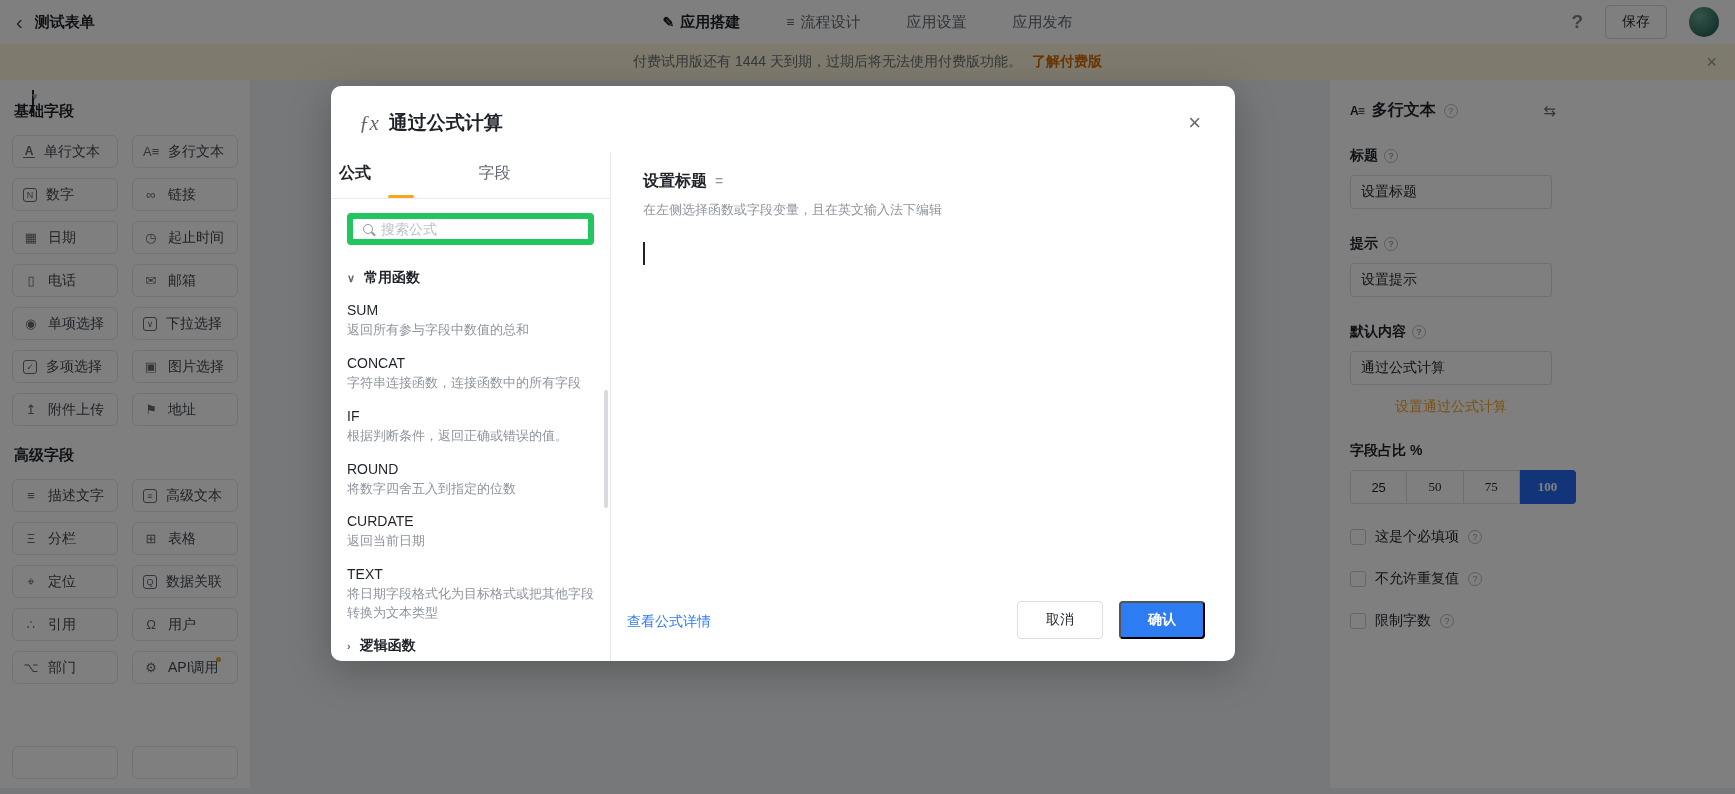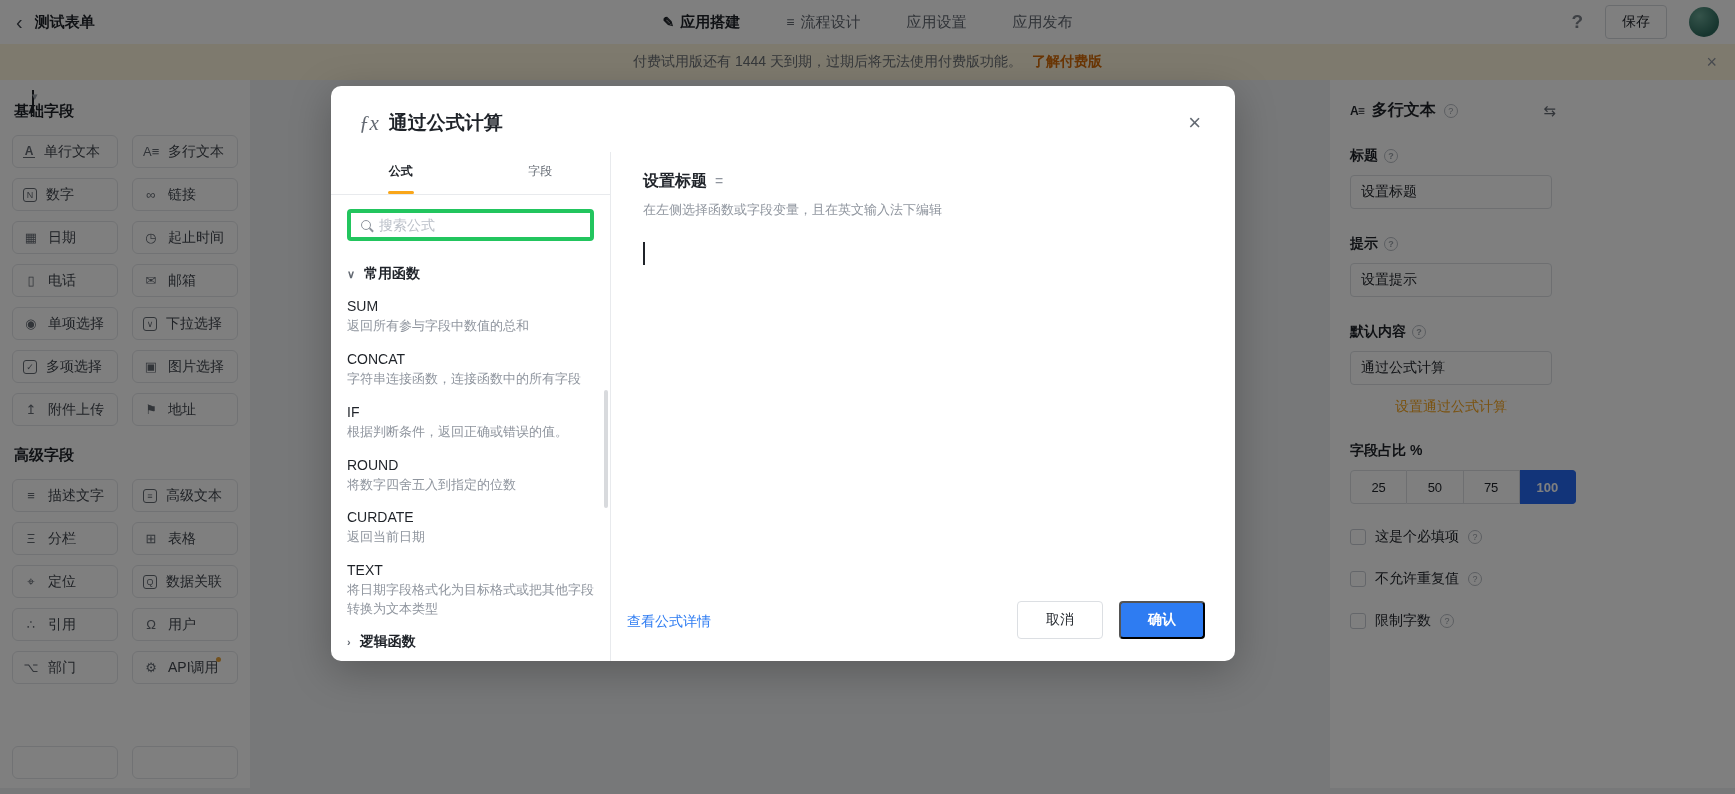--- a/index.html
+++ b/index.html
@@ -45,43 +45,43 @@
   .rs-title { font-size:16px; font-weight:700; color:#1f2329; }
   .swap-ic { margin-left:auto; font-size:15px; color:#646a73; cursor:pointer; }
   .help-ic { width:14px; height:14px; border:1px solid #b8bdc4; border-radius:50%; color:#9aa0a8; font-size:9px; line-height:12px; text-align:center; flex:none; }
   .rs-label { display:flex; align-items:center; gap:6px; font-size:14px; font-weight:700; color:#1f2329; margin:26px 0 10px; }
   .rs-input { width:202px; height:34px; border:1px solid #dcdfe3; border-radius:4px; padding:0 10px; font-size:14px; color:#1f2329; background:#fff; outline:none; font-family:"Liberation Sans",sans-serif; }
   .rs-select { width:202px; height:34px; border:1px solid #dcdfe3; border-radius:4px; padding:0 10px; font-size:14px; color:#1f2329; background:#fff; display:flex; align-items:center; cursor:pointer; }
   .rs-select .caret { margin-left:auto; color:#9aa0a8; font-size:11px; }
   .action-link { width:202px; text-align:center; color:#f5a623; font-size:14px; margin-top:13px; cursor:pointer; }
   .seg { display:flex; width:226px; }
   .seg-btn { flex:1; height:34px; border:1px solid #dcdfe3; display:flex; align-items:center; justify-content:center; font-size:13px; color:#1f2329; background:#fff; cursor:pointer; }
-  .seg-btn + .seg-btn { border-left:none; }
+  .seg-btn + .seg-btn { border-left:none;font-family:Liberation Serif, serif; }
   .seg-btn:first-child { border-radius:4px 0 0 4px; }
   .seg-btn:last-child { border-radius:0 4px 4px 0; }
   .seg-btn.active { background:#2468f2; border-color:#2468f2; color:#fff; font-weight:700; }
   .check-row { display:flex; align-items:center; gap:9px; margin-top:24px; font-size:14px; color:#1f2329; }
   .checkbox { width:16px; height:16px; border:1px solid #c9cdd4; border-radius:3px; background:#fff; flex:none; cursor:pointer; }
 
   
   .overlay { position:absolute; inset:0; background:rgba(0,0,0,0.5); z-index:50; }
 
   
   .modal { position:absolute; left:331px; top:86px; width:904px; height:575px; background:#fff; border-radius:10px; box-shadow:0 10px 40px rgba(0,0,0,0.25); z-index:100; display:flex; flex-direction:column; }
   .modal-header { padding:24px 28px 16px; display:flex; align-items:center; gap:10px; }
   .fx-ic { font-family:"Liberation Serif", serif; font-style:italic; font-size:21px; color:#646a73; }
   .modal-title { font-size:19px; font-weight:700; color:#1f2329; }
   .modal-close { position:absolute; top:26px; right:34px; font-size:22px; color:#646a73; line-height:1; cursor:pointer; }
   .modal-body { flex:1; display:flex; min-height:0; }
   .formula-panel { width:280px; border-right:1px solid #e8eaed; display:flex; flex-direction:column; position:relative; }
   .f-tabs { display:flex; border-bottom:1px solid #e8eaed; flex:none; }
-  .f-tab { flex:1; text-align:center; padding:11px 8px 14px; font-size:12px; color:#646a73; position:relative; cursor:pointer; }
+  .f-tab { flex:1; padding:11px 8px 14px; font-size:16px; color:#646a73; position:relative; cursor:pointer; }
   .f-tab.active { color:#1f2329; font-weight:700; }
   .f-tab.active::after { content:""; position:absolute; bottom:0; left:50%; transform:translateX(-50%); width:26px; height:3px; border-radius:2px; background:#f9a61a; }
-  .search-box { margin:14px 16px 2px; height:32px; border:4px solid #22c55e; border-radius:4px; display:flex; align-items:center; gap:8px; padding:0 10px; flex:none; }
+  .search-box { margin:14px 16px 2px; height:32px; border:6px solid #22c55e; border-radius:4px; display:flex; align-items:center; gap:8px; padding:0 10px; flex:none; }
   .mag { width:10px; height:10px; border:1.5px solid #8f959e; border-radius:50%; position:relative; flex:none; }
   .mag::after { content:""; position:absolute; width:5px; height:1.5px; background:#8f959e; transform:rotate(45deg); right:-4px; bottom:-1px; }
   .search-box input { border:none; outline:none; flex:1; font-size:14px; color:#1f2329; font-family:"Liberation Sans",sans-serif; background:transparent; }
   .search-box input::placeholder { color:#bcc1c9; }
   .f-list { flex:1; overflow:hidden; padding:8px 16px 0; }
   .group-hd { display:flex; align-items:center; gap:9px; font-size:14px; font-weight:700; color:#1f2329; margin:14px 0 0; cursor:pointer; }
   .chev { font-size:11px; color:#646a73; }
   .fn-item { margin-top:15px; cursor:pointer; }
   .fn-name { font-size:14px; color:#1f2329; }
   .fn-desc { font-size:13px; color:#8f959e; line-height:1.45; margin-top:3px; }

